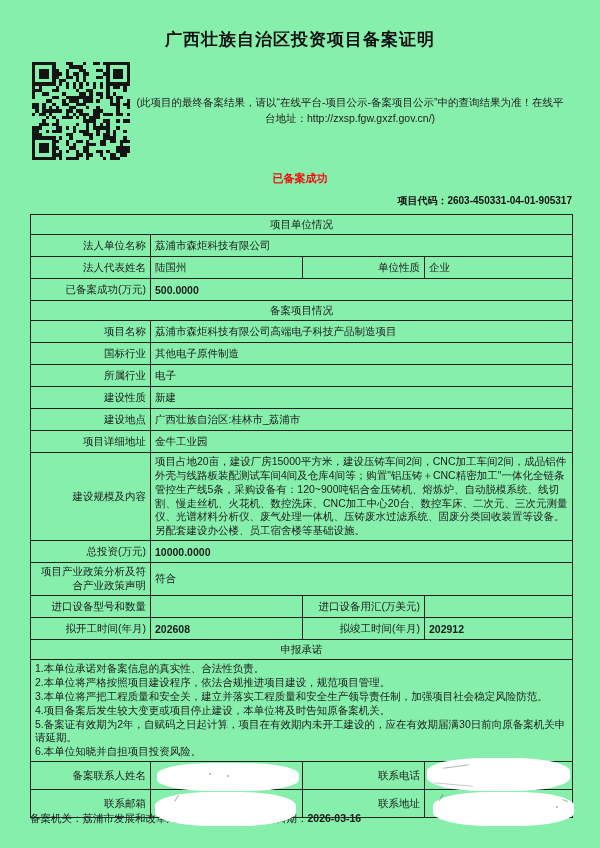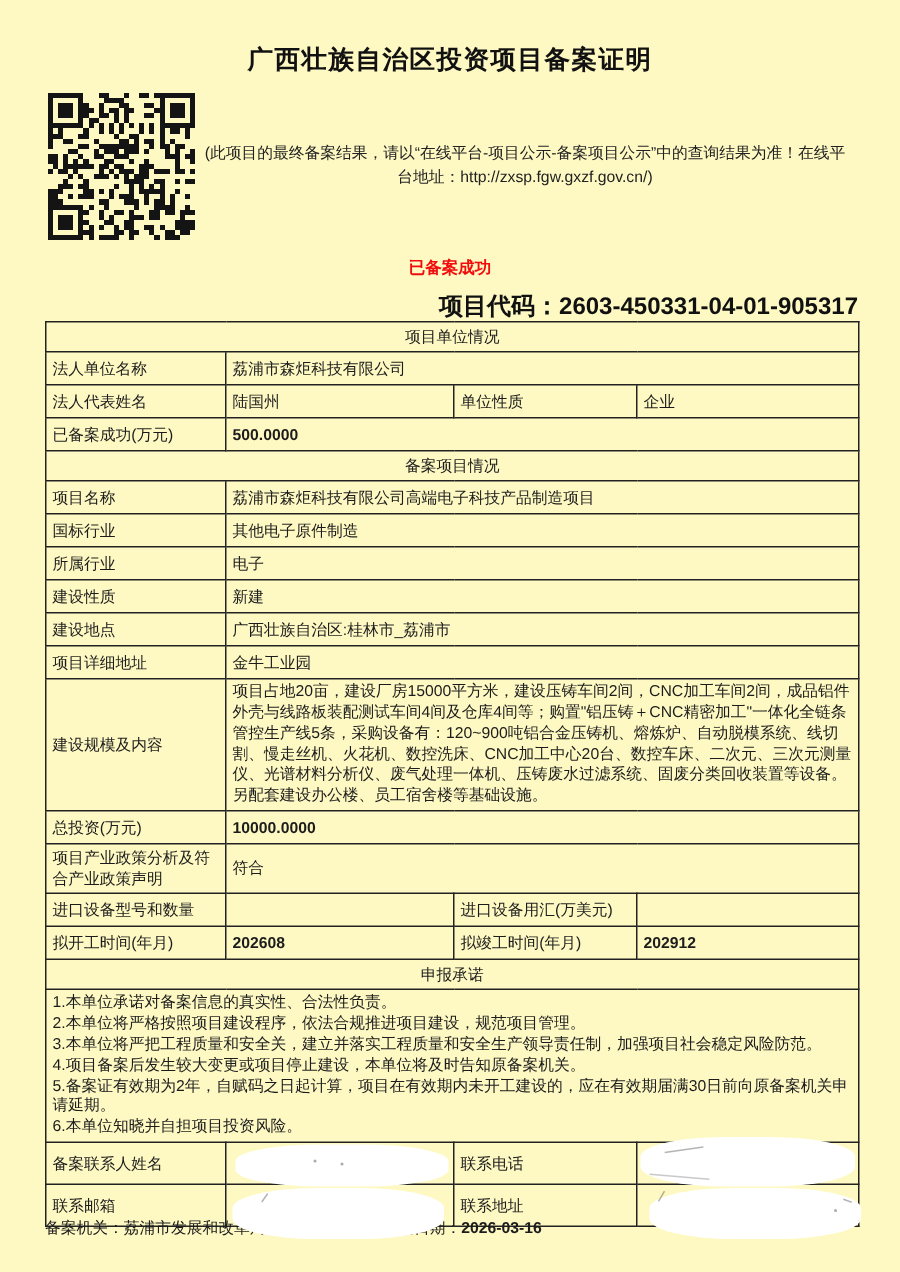--- a/index.html
+++ b/index.html
@@ -1,48 +1,48 @@
 <!DOCTYPE html>
 <html style="--status-red: #f20d0d;"><head>
 <meta charset="utf-8">
 <style>
   * { margin:0; padding:0; box-sizing:border-box; }
   html,body { background:#fff; }
   .page {
-    position:relative; width:600px; height:848px; background:#fef9c3;
+    position:relative; width:600px; height:848px; background:#86efac;
     font-family:"Liberation Sans","DejaVu Sans",sans-serif; color:#1c1c1c;
     overflow:hidden;
   }
   .title {
     position:absolute; top:28px; left:0; width:100%;
     text-align:center; font-size:17px; font-weight:bold; letter-spacing:1px; color:#111;
   }
   .qr-wrap { position:absolute; left:31px; top:62px; width:100px; height:98px; }
   .note {
     position:absolute; left:135px; top:94px; width:430px;
     text-align:center; font-size:10.5px; line-height:1.55; color:#222;
   }
   .status {
     position:absolute; top:171px; left:0; width:100%;
     text-align:center; font-size:11px; font-weight:bold; color:var(--status-red,#f20d0d);
   }
   .code-line {
     position:absolute; top:194px; right:28px;
-    font-size:16px; font-weight:bold; color:#111;text-align:right;
+    font-size:10px; font-weight:bold; color:#111;text-align:right;
   }
   table.cert {
     position:absolute; top:214px; left:30px; width:542px;
     border-collapse:collapse; table-layout:fixed; font-size:10.5px; color:#1c1c1c;
   }
   table.cert td {
     border:1px solid #222; vertical-align:middle; padding:2px 4px;
     word-break:break-all; position:relative;
   }
   td.sec { text-align:center; height:20px; }
-  td.lbl { text-align:left; }
+  td.lbl { text-align:right; }
   td.val { text-align:left; padding-left:7px; }
   tr.h-std td { height:22px; }
   tr.h-pol td { height:30px; }
   tr.h-contact td { height:28px; }
   td.num { font-weight:bold; }
   td.longtext { padding:4px 7px; line-height:1.32; text-align:left; }
   td.commit { padding:5px 8px 6px 8px; line-height:1.32; text-align:left;margin-left:36px; }
   td.commit div { margin:0; }
   .redact {
     position:absolute; background:#fff; z-index:2; border-radius:40%;

